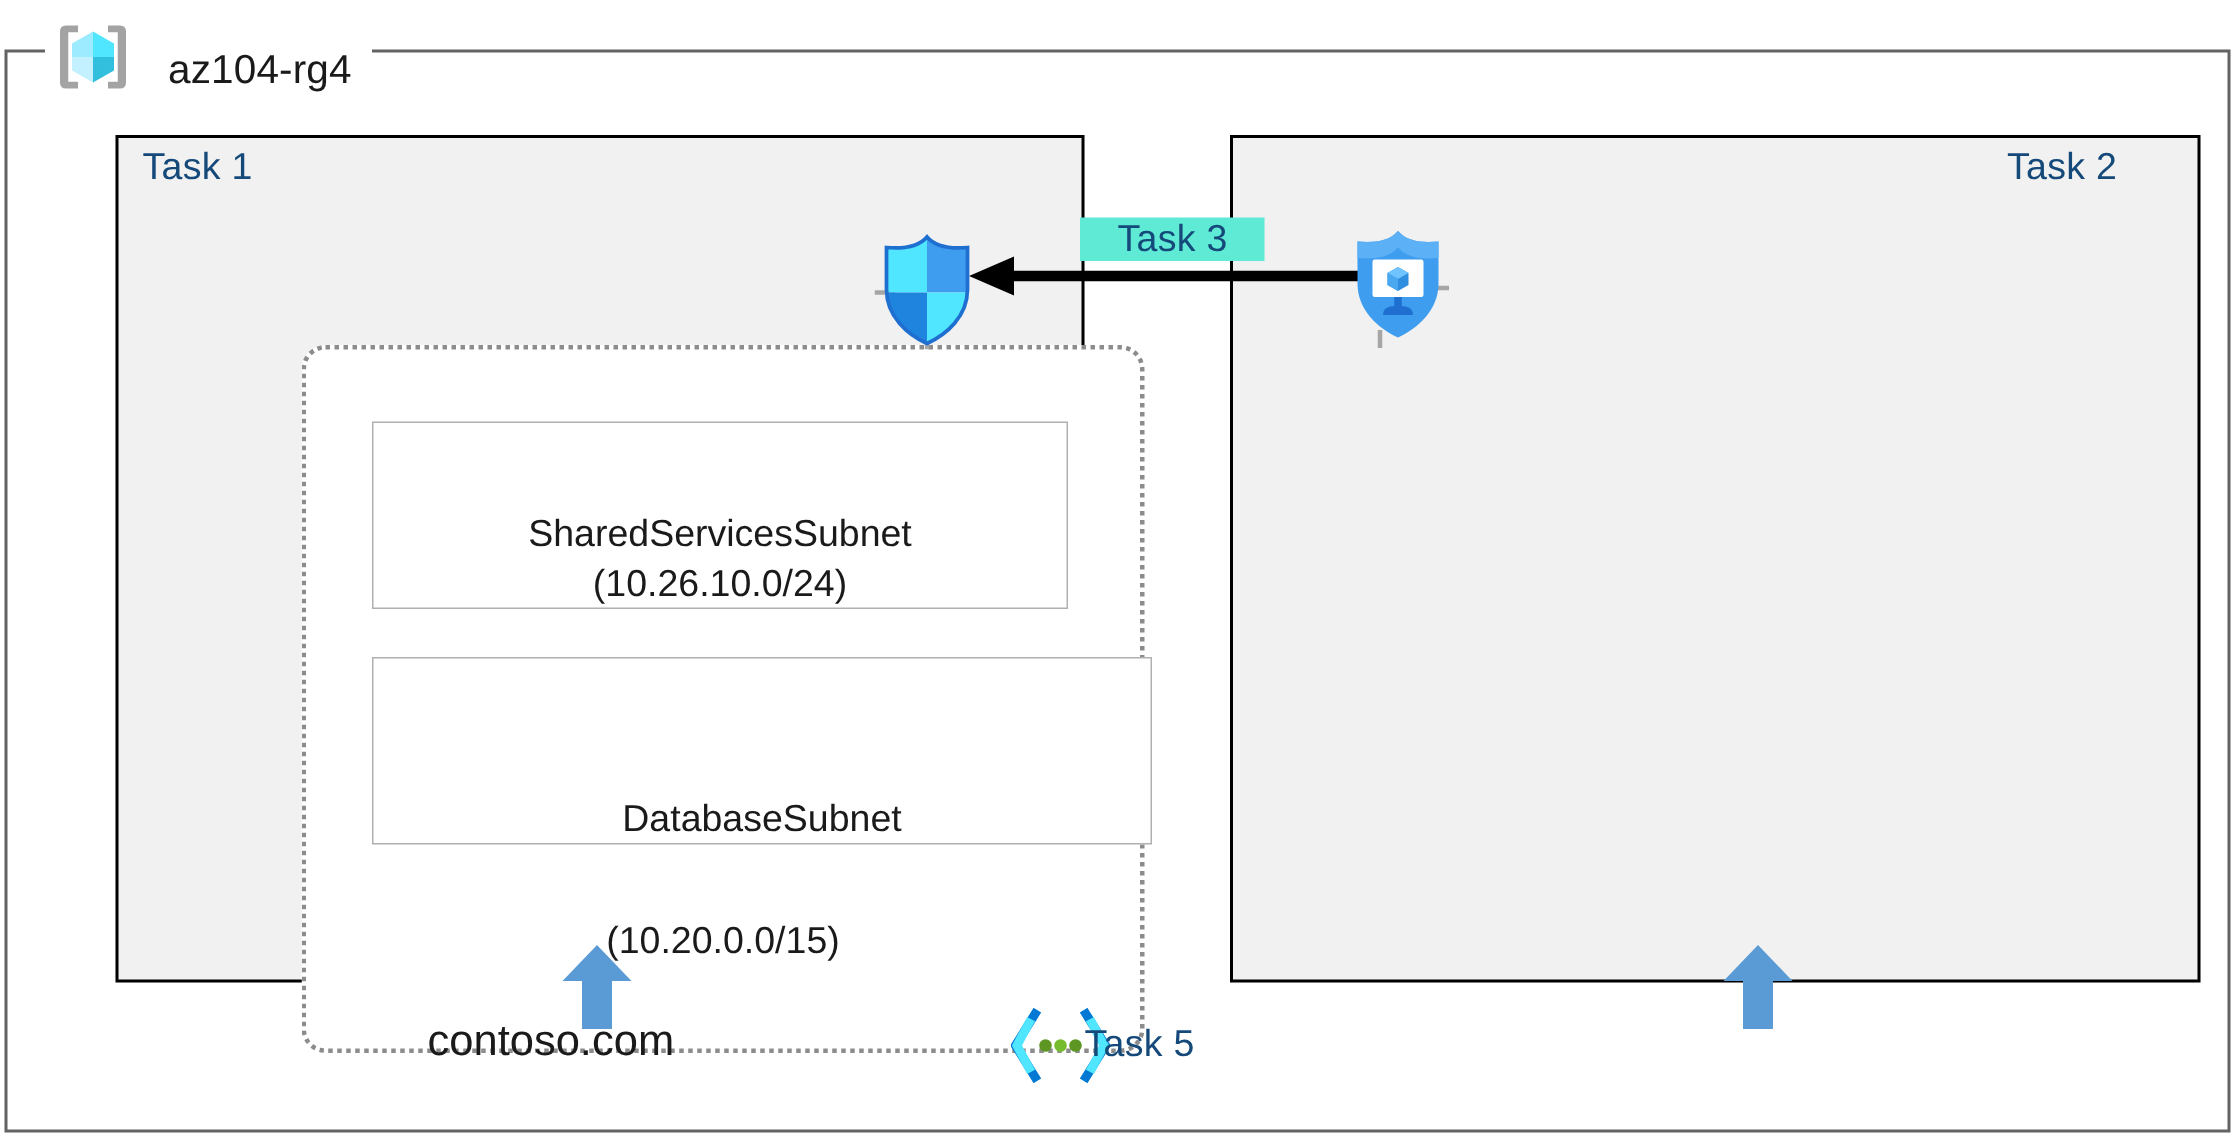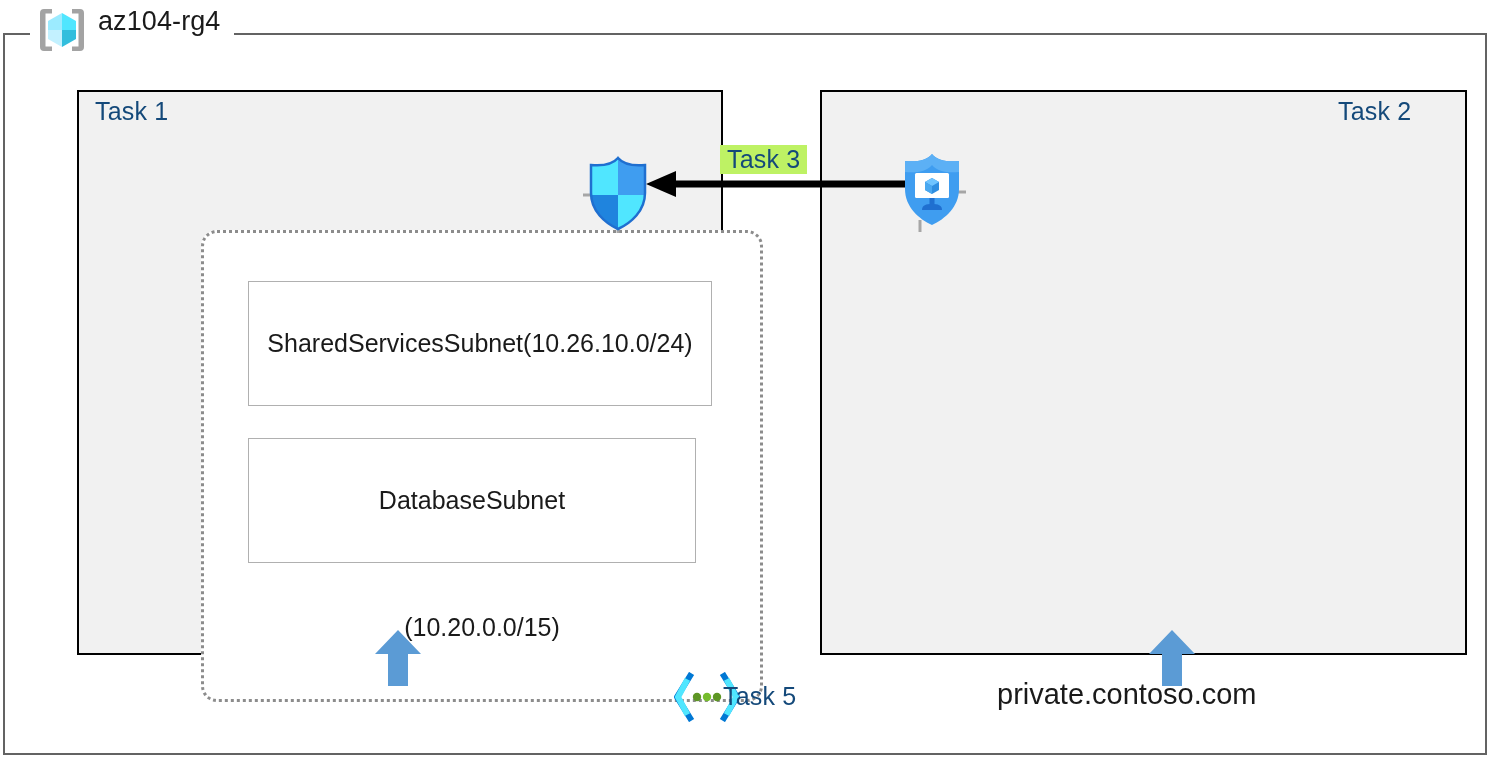--- a/index.html
+++ b/index.html
@@ -29,22 +29,22 @@
     border: 2px solid #636363;
     box-sizing: border-box;
     background: transparent;
   }
   .rg-header {
     position: absolute;
     left: 30px;
     top: 6px;
     height: 56px;
     display: flex;
-    align-items: flex-start;
-    gap: 10px;
+    align-items: flex-end;
+    gap: 24px;
     background: #ffffff;
     padding: 0 14px 0 6px;
     z-index: 5;
   }
   .rg-icon {
     width: 52px;
     height: 48px;
     display: block;
   }
   .rg-title {
@@ -70,22 +70,22 @@
     font-weight: normal;
     color: #14497a;
     white-space: nowrap;
     letter-spacing: 0.2px;
     z-index: 6;
   }
   #label-task1 { left: 95px;  top: 97px; }
   #label-task2 { left: 1338px; top: 97px; }
   #label-task3 {
     left: 720px; top: 145px;
-    background: #bef264;
-    padding: 0 7px;
+    background: #5eead4;
+    padding: 0 25px;
   }
   #label-task4 { left: 723px; top: 682px; }
 
   
   .vnet {
     position: absolute;
     border: 3px dotted #8c8c8c;
     border-radius: 16px;
     background: #ffffff;
     box-sizing: border-box;
@@ -103,28 +103,29 @@
   }
   #caption-core { top: 378px; }
 
   
   .subnet {
     position: absolute;
     border: 1px solid #b0b0b0;
     background: #ffffff;
     box-sizing: border-box;
     display: flex;
+    flex-direction: column;
     align-items: center;
-    justify-content: center;
+    justify-content: flex-end;
     font-size: 25px;
     color: #1a1a1a;
     line-height: 1.3;
   }
   #subnet-shared { left: 44px;  top: 48px;  width: 464px; height: 125px; }
-  #subnet-db     { left: 44px;  top: 205px; width: 448px; height: 125px; }
+  #subnet-db     { left: 44px;  top: 205px; width: 520px; height: 125px; }
 
   
   .vnet-glyph {
     position: absolute;
     width: 66px;
     height: 50px;
   }
   #glyph-core { left: 595px; top: 580px; }
 
   
@@ -255,24 +256,24 @@
     <path d="M34 26 L27 30 L34 34 L41 30 Z" fill="#6fc4ff"></path>
     <path d="M27 30 L27 38 L34 42 L34 34 Z" fill="#4aa8f0"></path>
 
     <rect x="31.5" y="46" width="5" height="6" fill="#1f6fd0"></rect>
     <path d="M24 58 C24 53 28 52 34 52 C40 52 44 53 44 58 Z" fill="#1f6fd0"></path>
   </svg>
 
   <svg class="dns-arrow" id="dns-arrow-1" viewBox="0 0 48 58">
     <polygon points="24,2 47,26 34,26 34,58 14,58 14,26 1,26" fill="#5b9bd5"></polygon>
   </svg>
+  <div class="dns-label" id="dns-label-1">contoso.com</div>
 
   <svg class="dns-arrow" id="dns-arrow-2" viewBox="0 0 48 58">
     <polygon points="24,2 47,26 34,26 34,58 14,58 14,26 1,26" fill="#5b9bd5"></polygon>
   </svg>
-  <div class="dns-label" id="dns-label-2">private.contoso.com</div>
 
   <div class="task-label" id="label-task1">Task 1</div>
   <div class="task-label" id="label-task2">Task 2</div>
   <div class="task-label" id="label-task3">Task 3</div>
   <div class="task-label" id="label-task4">Task 5</div>
 
 </div>
 
 </body></html>

